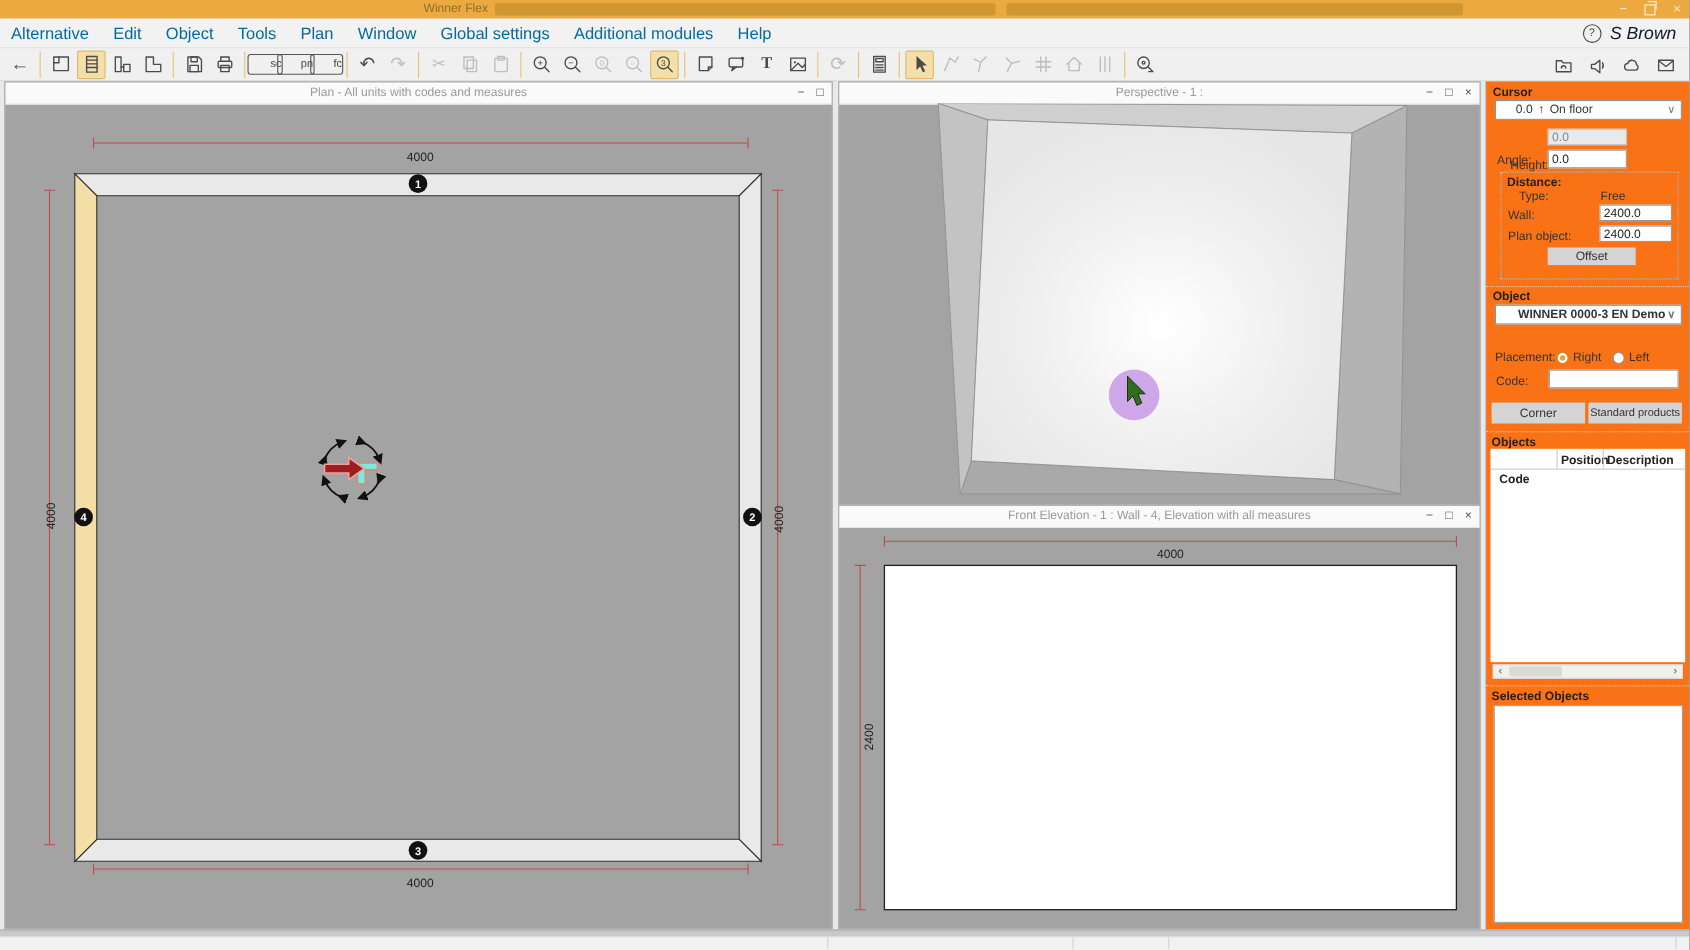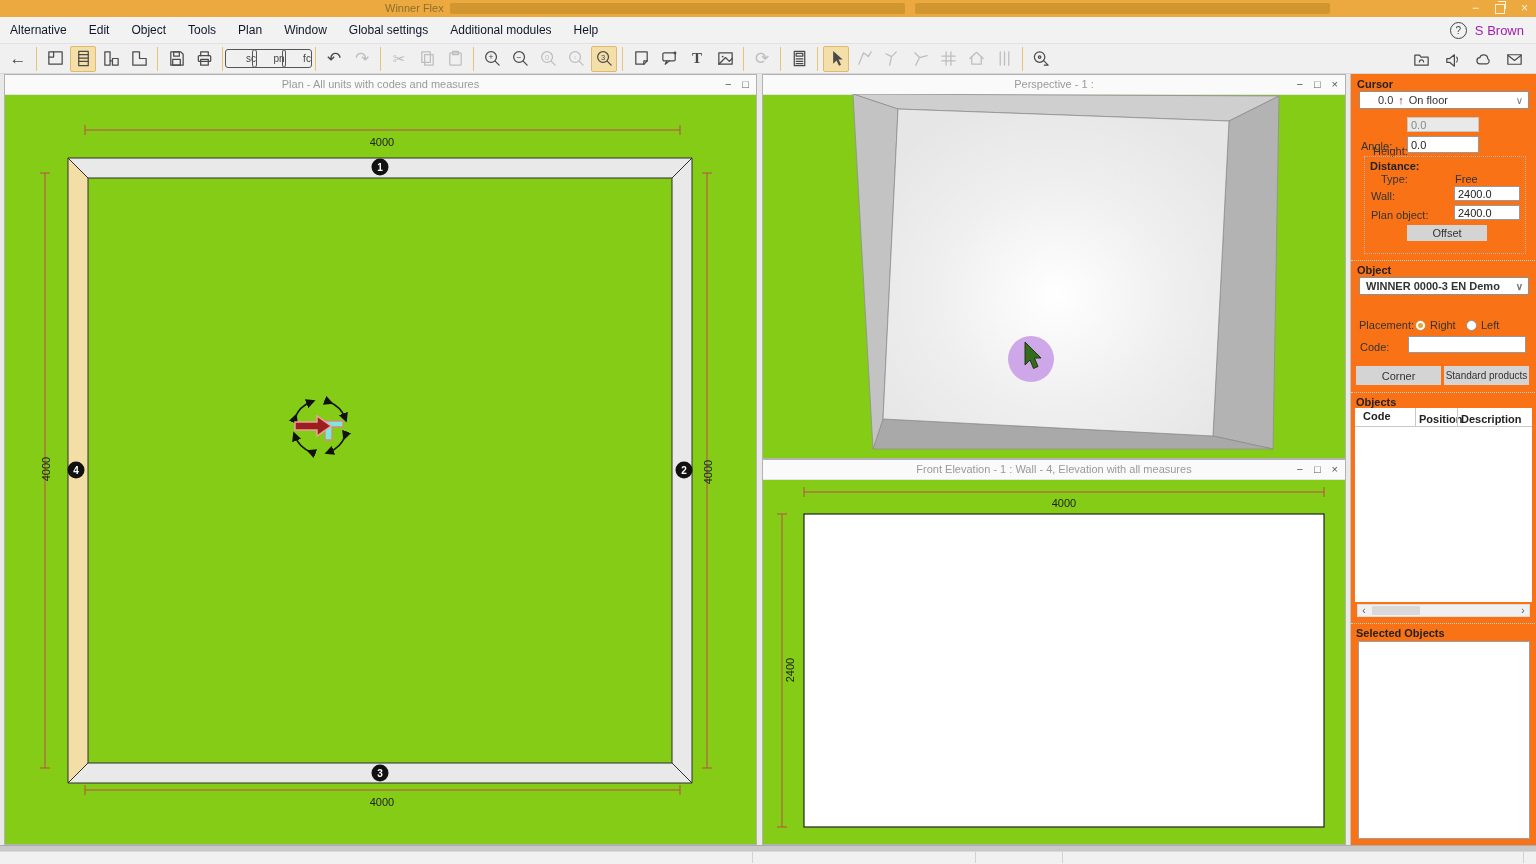--- a/index.html
+++ b/index.html
@@ -10,44 +10,44 @@
   .tb-title{position:absolute;left:385px;top:2px;font-size:11px;color:#8d6f2d;}
   .redact{position:absolute;top:3px;height:11px;background:rgba(150,105,10,.30);border-radius:2px;}
   #win-controls{position:absolute;right:8px;top:0;height:17px;display:flex;align-items:center;gap:16px;color:#faf2df;}
   #win-controls .wc{font-size:12px;line-height:17px;cursor:default;}
   .restore-sq{position:relative;width:8px;height:8px;border:1px solid #faf2df;display:inline-block;}
   .restore-sq::before{content:"";position:absolute;left:2px;top:-4px;width:7px;height:7px;
       border-top:1px solid #faf2df;border-right:1px solid #faf2df;}
   
   #menubar{position:absolute;left:0;top:17px;width:1536px;height:27px;background:#f2f2f2;
       border-bottom:1px solid #e2e2e2;display:flex;align-items:center;gap:22px;padding-left:10px;box-sizing:border-box;}
-  .menu-item{font-size:12px;color:#0f172a;white-space:nowrap;}
+  .menu-item{font-size:15px;color:#0369a1;white-space:nowrap;}
   #menu-right{position:absolute;right:12px;top:17px;height:27px;display:flex;align-items:center;gap:8px;}
   .help-circle{width:15px;height:15px;border:1.3px solid #444;border-radius:50%;display:flex;
       align-items:center;justify-content:center;font-size:10px;color:#444;}
-  .user-name{font-size:13px;color:#a21caf;}
+  .user-name{font-size:16px;color:#0f172a;font-style:italic;}
   
   #toolbar{position:absolute;left:0;top:44px;width:1536px;height:30px;background:#f0f0f0;
       border-bottom:1px solid #d8d8d8;display:flex;align-items:center;padding-left:4px;box-sizing:border-box;}
   .tb{width:24px;height:24px;display:flex;align-items:center;justify-content:center;margin:0 1px;
       border:1px solid transparent;border-radius:2px;color:#4a4a4a;flex:none;}
   .tb.active{background:#F5DFA8;border-color:#ddba6e;}
   .tb.dis{color:#bdbdbd;}
   .tb svg{width:19px;height:19px;fill:none;stroke:currentColor;stroke-width:1.3;stroke-linecap:round;stroke-linejoin:round;}
   .tb svg text{stroke:none;fill:currentColor;font-family:"Liberation Sans",sans-serif;}
   .tb svg .fill{fill:currentColor;stroke:none;}
   .tb .glyph{font-size:15px;line-height:1;}
   .tb .glyph.big{font-size:17px;}
   .tb .serif{font-family:"Liberation Serif",serif;font-weight:bold;font-size:15px;}
   .boxbtn{width:21px;height:17px;border:1.4px solid #555;border-radius:3px;display:flex;
       align-items:center;justify-content:center;font-size:10px;color:#444;padding-left:20px;}
   .sep{width:1px;height:24px;background:#e7c374;margin:0 4px;flex:none;}
   #toolbar-right{position:absolute;right:8px;top:44px;height:30px;display:flex;align-items:center;gap:3px;}
   
-  .panel{position:absolute;background:#84cc16;border:1px solid #b2b2b2;box-sizing:border-box;}
+  .panel{position:absolute;background:#a3a3a3;border:1px solid #b2b2b2;box-sizing:border-box;}
   .panel-title{height:19px;background:#fafafa;border-bottom:1px solid #e4e4e4;position:relative;
       text-align:center;color:#9a9a9a;font-size:11px;line-height:19px;}
   .panel-btns{position:absolute;right:7px;top:0;height:19px;display:flex;gap:11px;align-items:center;color:#555;font-size:11px;}
   .panel-btns span{line-height:19px;}
   .panel-canvas{position:absolute;left:0;top:19px;right:0;bottom:0;}
   #plan-panel{left:4px;top:74px;width:753px;height:771px;}
   #persp-panel{left:762px;top:74px;width:584px;height:385px;}
   #elev-panel{left:762px;top:459px;width:584px;height:386px;}
   
   #sidebar{position:absolute;left:1350px;top:74px;width:186px;height:771px;background:#f97316;
@@ -476,38 +476,38 @@
       <span class="sb-text" style="left:90px;top:16px;">Free</span>
       <span class="sb-text" style="left:6px;top:33px;">Wall:</span>
       <input class="sb-input" style="left: 89px; top: 29px; width: 66px; height: 15px;" value="2400.0">
       <span class="sb-text" style="left:6px;top:52px;">Plan object:</span>
       <input class="sb-input" style="left: 89px; top: 48px; width: 66px; height: 15px;" value="2400.0">
       <button class="sb-btn" style="left:42px;top:68px;width:80px;height:16px;">Offset</button>
     </div>
     <div class="dotted-sep" style="top:186px;"></div>
 
     <span class="sb-label" style="left:6px;top:190px;">Object</span>
-    <div class="sb-select" style="left:8px;top:203px;width:170px;height:18px;padding-left:6px;font-weight:bold;">
+    <div class="sb-select" style="left:8px;top:203px;width:170px;height:18px;padding-left:6px;font-weight:bold;justify-content:center;">
       <span>WINNER 0000-3 EN Demo</span>
       <span class="chev">∨</span>
     </div>
     <span class="sb-text" style="left:8px;top:245px;">Placement:</span>
     <span class="radio sel" style="left:64px;top:246px;"></span>
     <span class="sb-text" style="left:79px;top:245px;">Right</span>
     <span class="radio" style="left:115px;top:246px;"></span>
     <span class="sb-text" style="left:130px;top:245px;">Left</span>
     <span class="sb-text" style="left:9px;top:267px;">Code:</span>
     <input class="sb-input" style="left: 57px; top: 262px; width: 118px; height: 17px;" value="">
     <button class="sb-btn" style="left:5px;top:292px;width:85px;height:19px;">Corner</button>
     <button class="sb-btn" style="left:93px;top:292px;width:85px;height:19px;font-size:10px;">Standard products</button>
     <div class="dotted-sep" style="top:318px;"></div>
 
     <span class="sb-label" style="left:5px;top:322px;">Objects</span>
     <div style="position:absolute;left:4px;top:334px;width:177px;height:194px;background:#fff;">
-      <span class="sb-label" style="left:8px;top:2px;text-align:center;">Code</span>
+      <span class="sb-label" style="left:8px;top:22px;text-align:center;">Code</span>
       <span class="sb-label" style="left:64px;top:5px;">Position</span>
       <span class="sb-label" style="left:106px;top:5px;">Description</span>
       <div class="vline" style="left:60px;top:0;height:18px;"></div>
       <div class="vline" style="left:102px;top:0;height:18px;"></div>
       <div class="hline" style="left:0;top:18px;width:177px;"></div>
     </div>
     <div class="sb-scroll" style="left:6px;top:530px;width:173px;height:13px;">
       <span class="arr">‹</span>
       <div class="sb-thumb" style="left:14px;width:48px;"></div>
       <span class="arr" style="position:absolute;right:0;">›</span>

